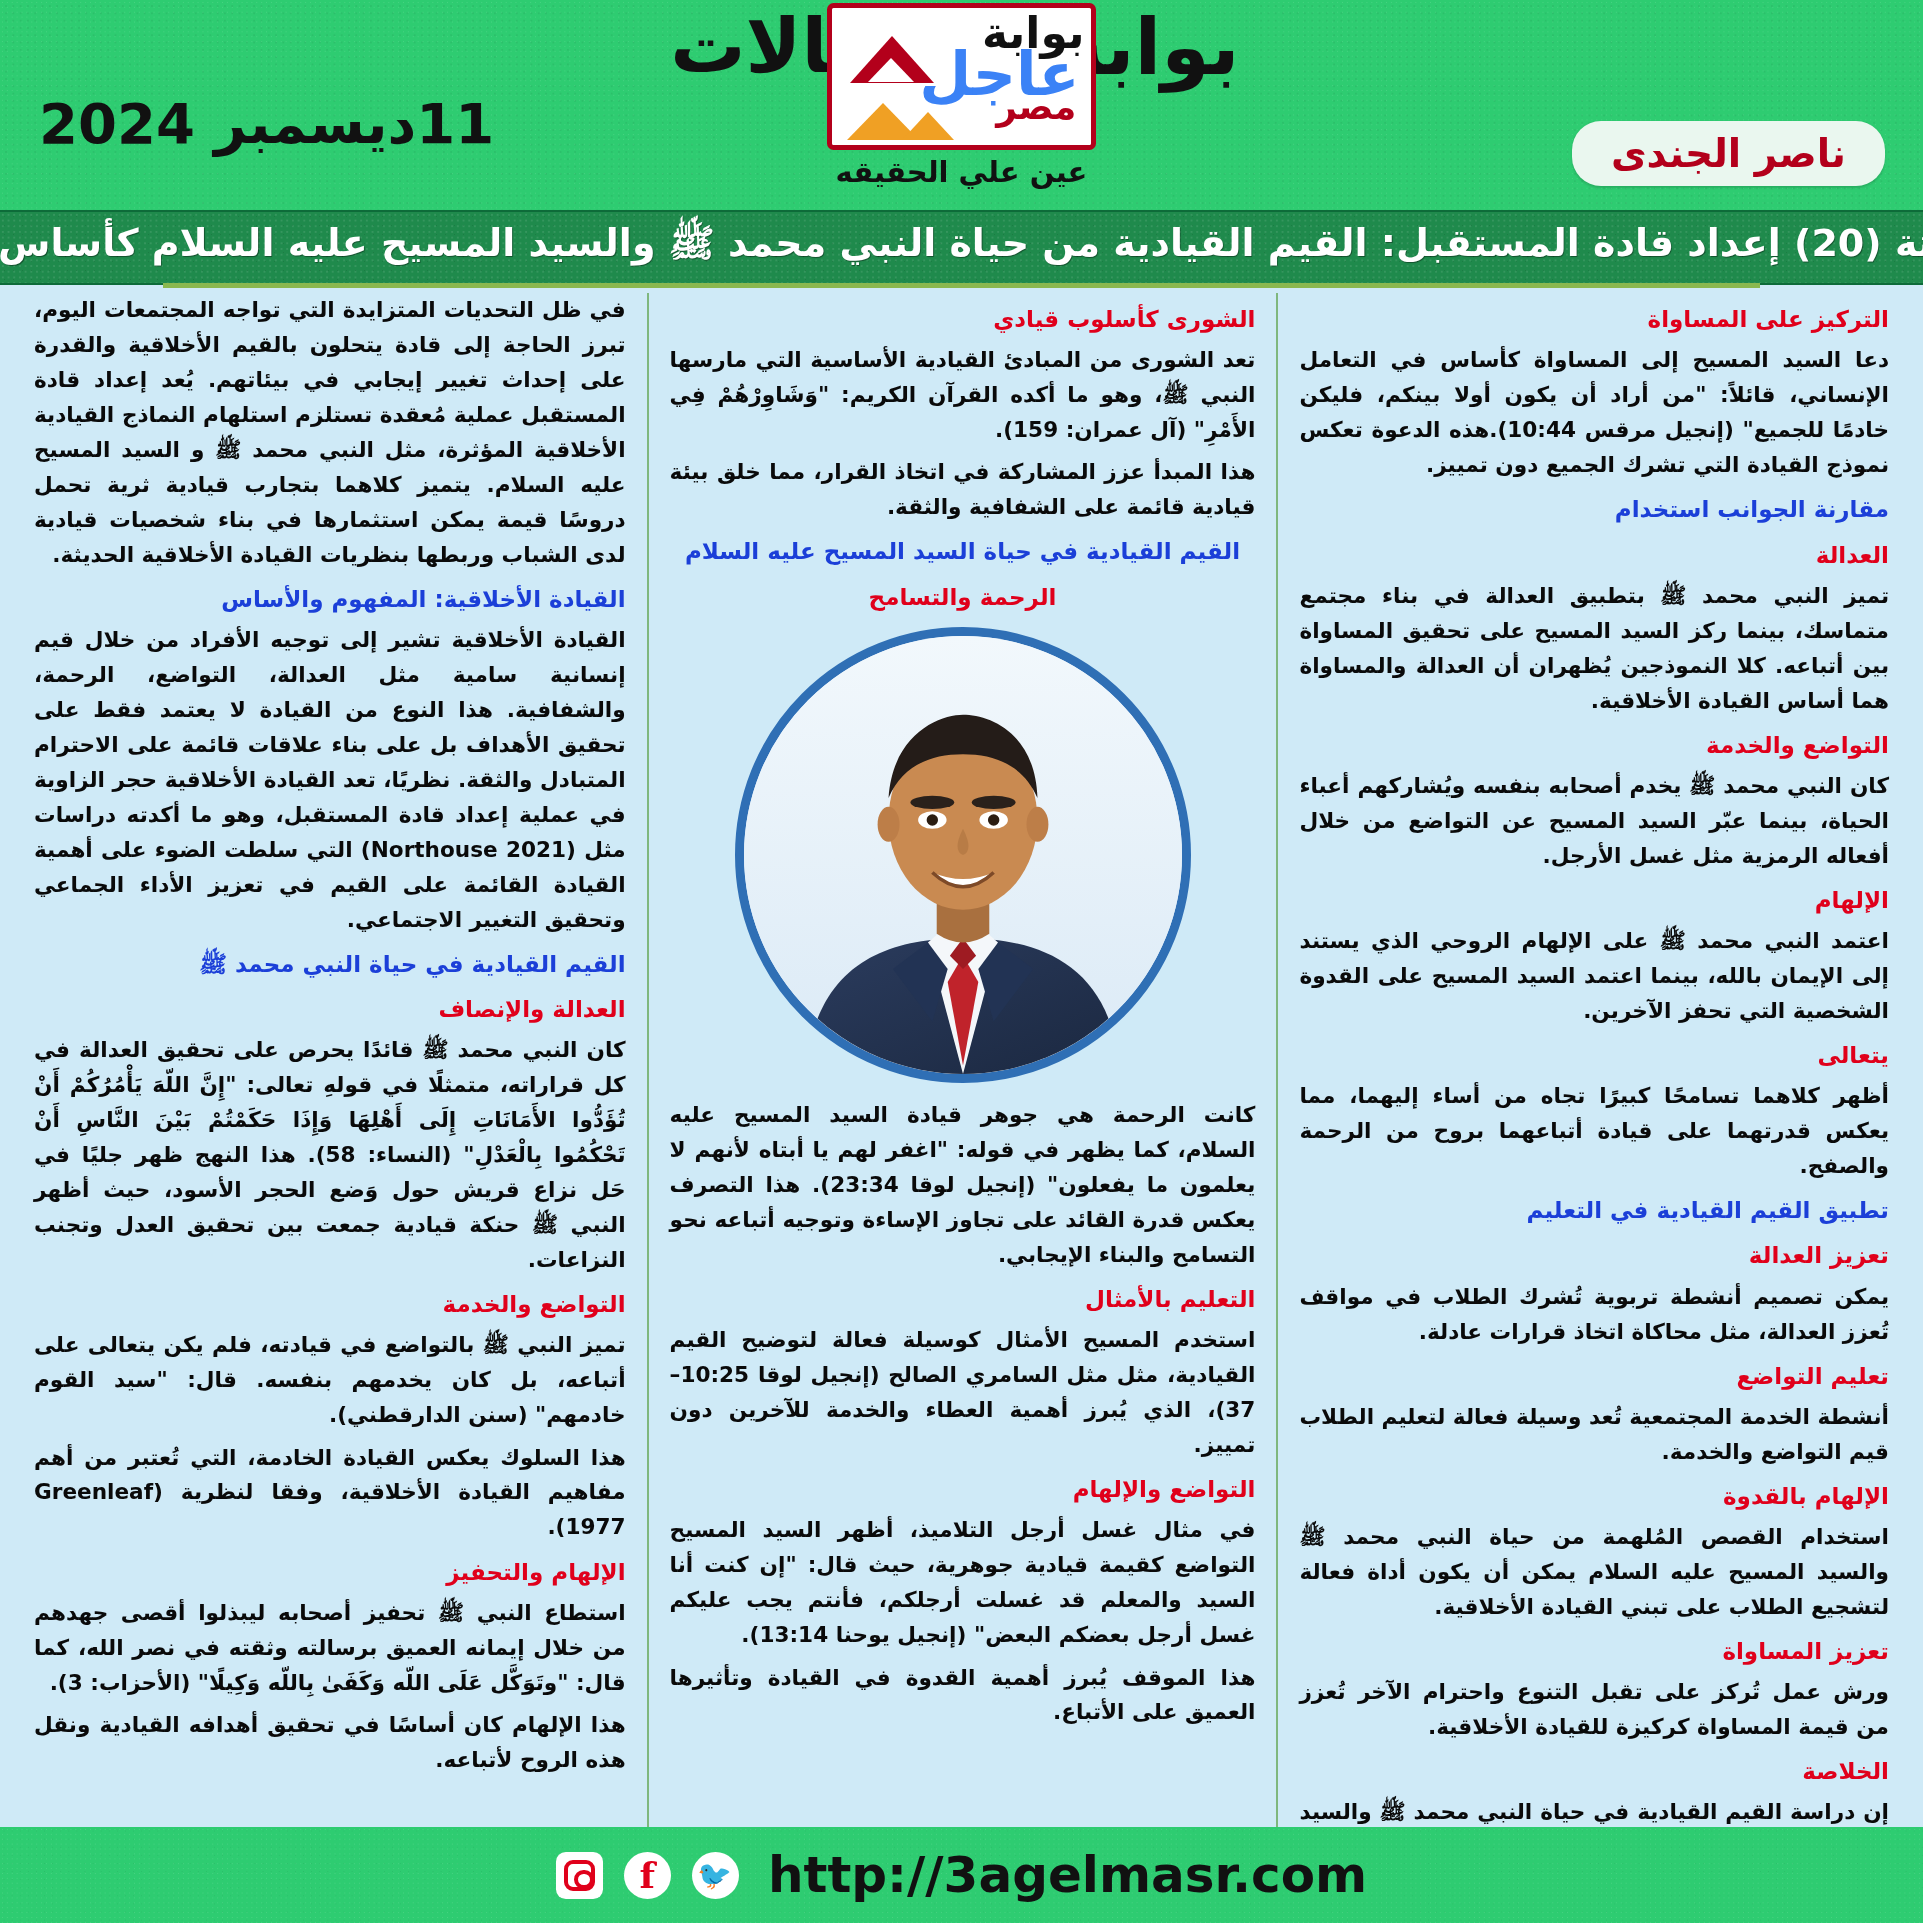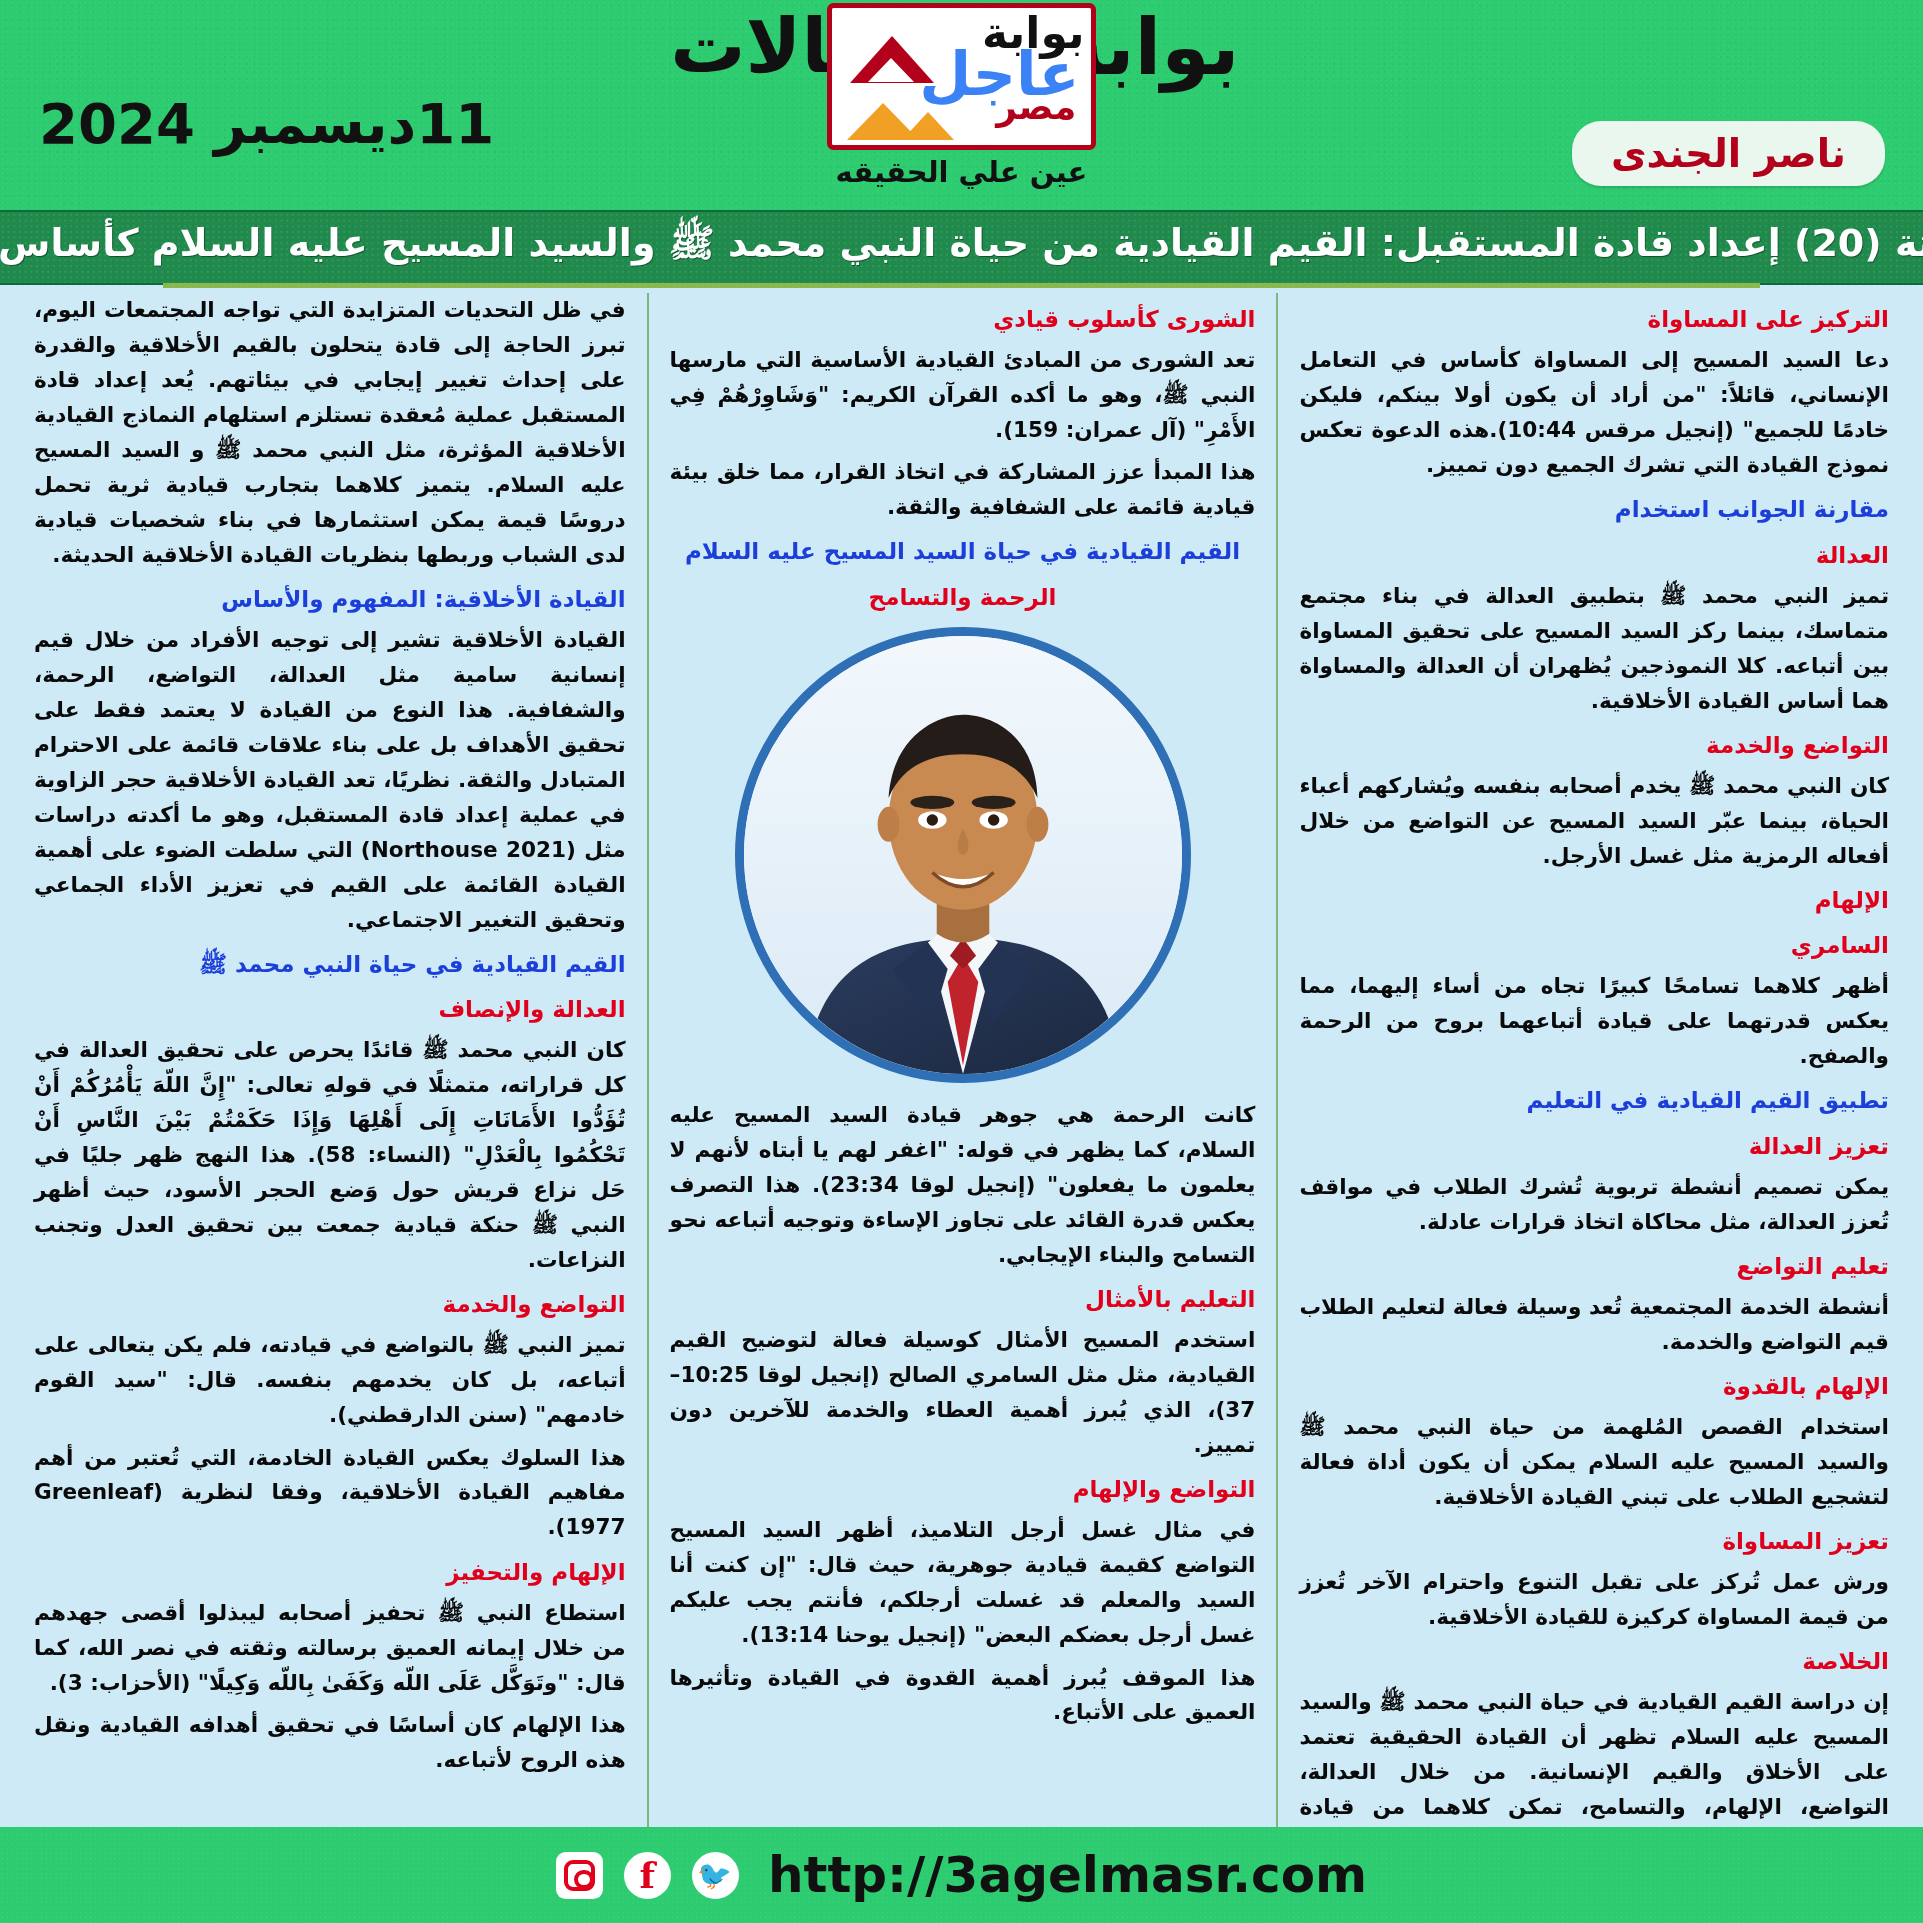--- a/index.html
+++ b/index.html
@@ -275,21 +275,22 @@
 
   <div class="col c1">
     <div class="h-red">التركيز على المساواة</div>
     <p>دعا السيد المسيح إلى المساواة كأساس في التعامل الإنساني، قائلاً: "من أراد أن يكون أولا بينكم، فليكن خادمًا للجميع" (إنجيل مرقس 10:44).هذه الدعوة تعكس نموذج القيادة التي تشرك الجميع دون تمييز.</p>
     <div class="h-blue">مقارنة الجوانب استخدام</div>
     <div class="h-red">العدالة</div>
     <p>تميز النبي محمد ﷺ بتطبيق العدالة في بناء مجتمع متماسك، بينما ركز السيد المسيح على تحقيق المساواة بين أتباعه. كلا النموذجين يُظهران أن العدالة والمساواة هما أساس القيادة الأخلاقية.</p>
     <div class="h-red">التواضع والخدمة</div>
     <p>كان النبي محمد ﷺ يخدم أصحابه بنفسه ويُشاركهم أعباء الحياة، بينما عبّر السيد المسيح عن التواضع من خلال أفعاله الرمزية مثل غسل الأرجل.</p>
     <div class="h-red">الإلهام</div>
-    <div class="h-red">السامري</div>
+    <p>اعتمد النبي محمد ﷺ على الإلهام الروحي الذي يستند إلى الإيمان بالله، بينما اعتمد السيد المسيح على القدوة الشخصية التي تحفز الآخرين.</p>
+    <div class="h-red">يتعالى</div>
     <p>أظهر كلاهما تسامحًا كبيرًا تجاه من أساء إليهما، مما يعكس قدرتهما على قيادة أتباعهما بروح من الرحمة والصفح.</p>
     <div class="h-blue">تطبيق القيم القيادية في التعليم</div>
     <div class="h-red">تعزيز العدالة</div>
     <p>يمكن تصميم أنشطة تربوية تُشرك الطلاب في مواقف تُعزز العدالة، مثل محاكاة اتخاذ قرارات عادلة.</p>
     <div class="h-red">تعليم التواضع</div>
     <p>أنشطة الخدمة المجتمعية تُعد وسيلة فعالة لتعليم الطلاب قيم التواضع والخدمة.</p>
     <div class="h-red">الإلهام بالقدوة</div>
     <p>استخدام القصص المُلهمة من حياة النبي محمد ﷺ والسيد المسيح عليه السلام يمكن أن يكون أداة فعالة لتشجيع الطلاب على تبني القيادة الأخلاقية.</p>
     <div class="h-red">تعزيز المساواة</div>
     <p>ورش عمل تُركز على تقبل التنوع واحترام الآخر تُعزز من قيمة المساواة كركيزة للقيادة الأخلاقية.</p>

